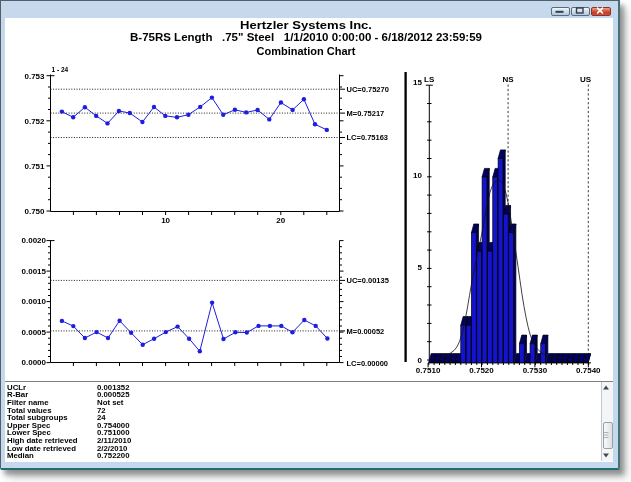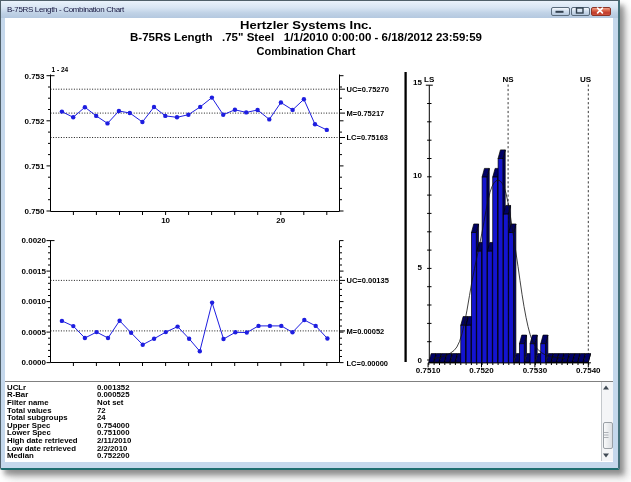--- a/index.html
+++ b/index.html
@@ -10,23 +10,20 @@
 .bmin{left:550px;width:19px}
 .bmax{left:570px;width:19px}
 .bcls{left:590px;width:20px;background:linear-gradient(#f0a088,#d75d43 40%,#c0392b 70%,#cf5540);border-color:#8c3326}
 .statbr{position:absolute;left:4px;top:380px;width:608px;height:1px;background:#808080}
 .sbar{position:absolute;left:600px;top:381px;width:12px;height:79px;background:#f4f5f7;border-left:1px solid #c4c8cc}
 .thumb{position:absolute;left:0.5px;top:40px;width:10px;height:27px;background:linear-gradient(90deg,#f8f9fa,#dcdfe3);border:1px solid #9aa0a6;border-radius:2px}
 svg{position:absolute;left:0;top:0}
 </style></head>
 <body>
 <div class="win">
- <div class="tbar">
-      <div class="title">B-75RS Length - Combination Chart</div>
-    </div>
  <div class="btn bmin"></div>
     <div class="btn bmax"></div>
     <div class="btn bcls"></div>
  <div class="client"></div>
  <div class="statbr"></div>
  <div class="sbar">
       <div class="thumb"></div>
     </div>
 </div>
 <svg width="631" height="482" viewBox="0 0 631 482">

